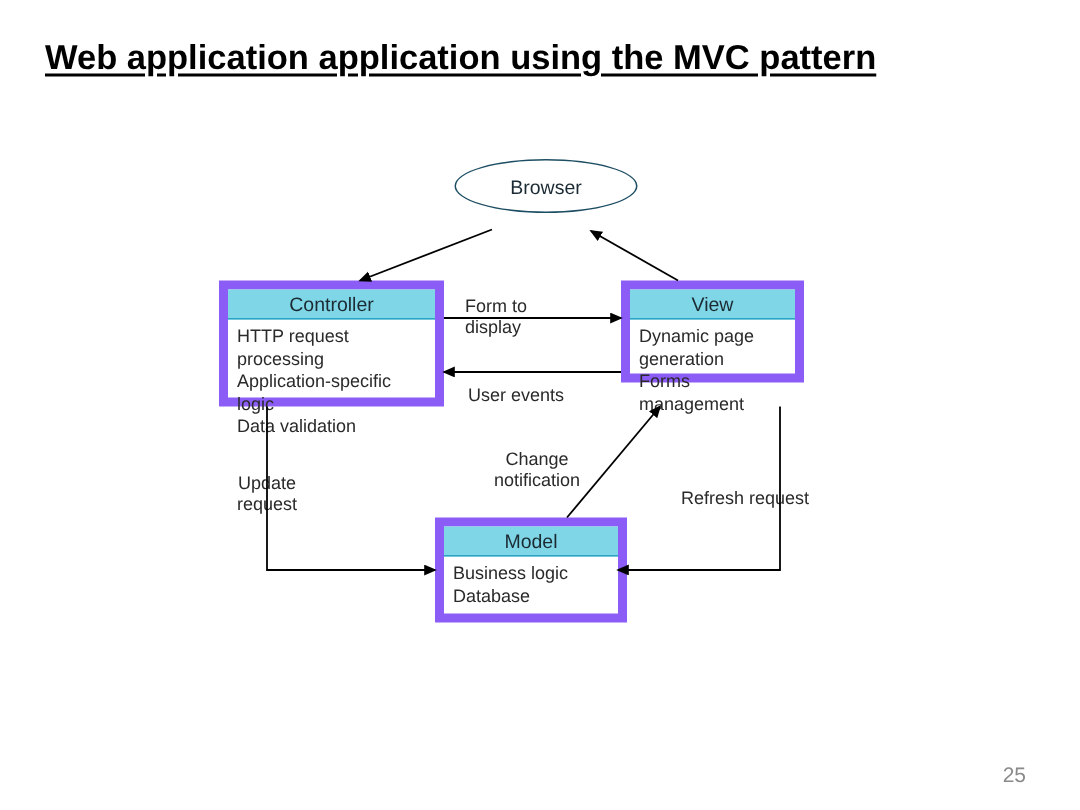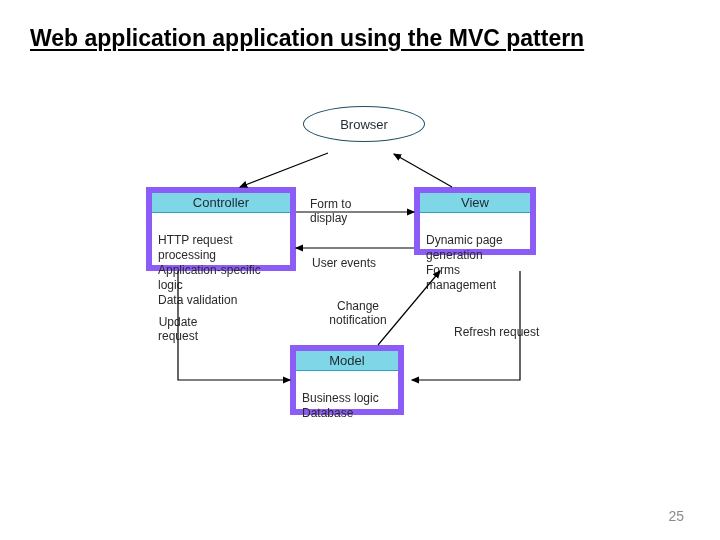--- a/index.html
+++ b/index.html
@@ -50,21 +50,21 @@
   }
   .comp .head {
     background: #7fd6e6;
     text-align: center;
     font-size: 13px;
     padding: 2px 4px;
     color: #1b2a33;
     border-bottom: 1px solid #2aa3c4;
   }
   .comp .body {
-    padding: 20px 6px 6px 6px;
+    padding: 4px 6px 6px 6px;
     font-size: 12px;
     line-height: 1.25;
     color: #2a2a2a;
   }
 
   
   .browser {
     position: absolute;
     border: 1px solid #1d4e63;
     border-radius: 50%;
@@ -119,21 +119,21 @@
 
   <div class="comp" style="left:414px; top:187px; width:122px; height:68px;">
     <div class="head">View</div>
     <div class="body">
       <div>Dynamic page</div>
       <div>generation</div>
       <div>Forms management</div>
     </div>
   </div>
 
-  <div class="comp" style="left:290px; top:345px; width:114px; height:70px;">
+  <div class="comp" style="left:290px; top:345px; width:128px; height:70px;">
     <div class="head">Model</div>
     <div class="body">
       <div>Business logic</div>
       <div>Database</div>
     </div>
   </div>
 
   <div class="elabel" style="left:310px; top:198px; width:70px; white-space:pre-line;">Form to
 display</div>
 

